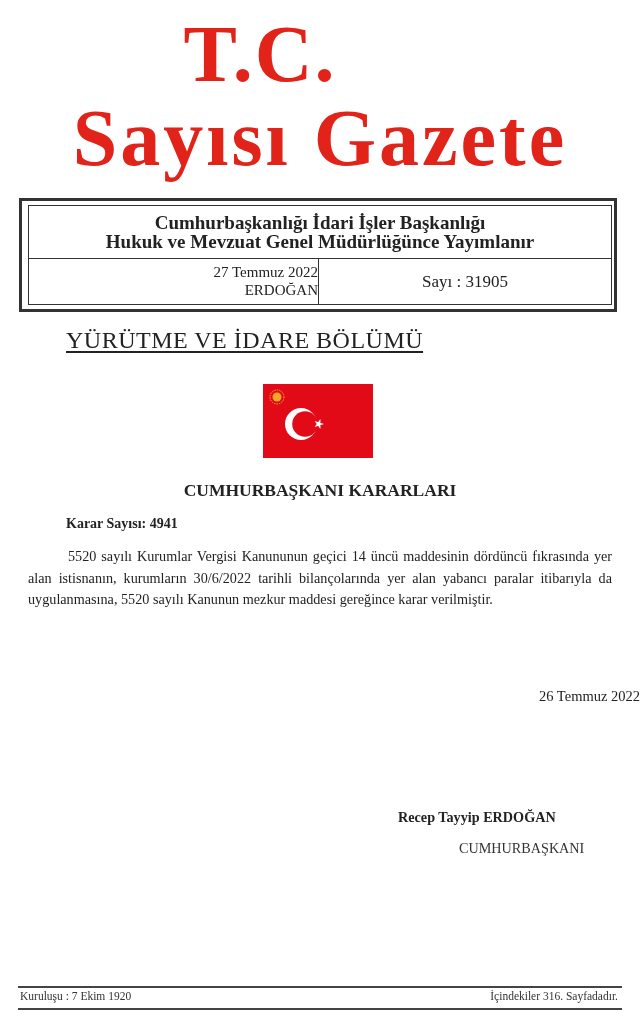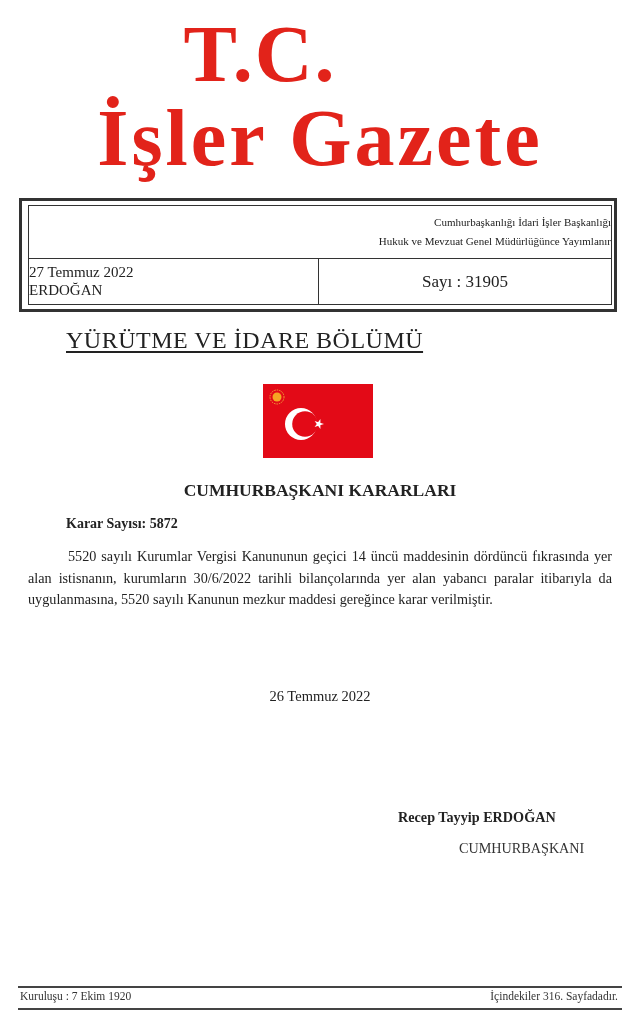--- a/index.html
+++ b/index.html
@@ -7,46 +7,46 @@
          font-family: "Liberation Serif", "DejaVu Serif", serif; color: #222; }
   .masthead-tc { position: absolute; left: 0; width: 520px; top: 14px; text-align: center;
          color: #e2231a; font-weight: bold; font-size: 80px; line-height: 80px; letter-spacing: 2px; }
   .masthead-title { position: absolute; left: 0; width: 640px; top: 96px; text-align: center;
          color: #e2231a; font-weight: bold; font-size: 80px; line-height: 84px; letter-spacing: 3px; }
   .header-box { position: absolute; left: 19px; top: 198px; width: 598px; height: 114px;
          border: 3px solid #333; box-sizing: border-box; }
   .header-inner { position: absolute; left: 28px; top: 205px; width: 584px; height: 100px;
          border: 1px solid #333; box-sizing: border-box; }
   .publisher { position: absolute; left: 0; top: 0; width: 100%; height: 53px; border-bottom: 1px solid #333;
-         text-align: right; font-weight: normal; font-size: 11px; line-height: 19px; padding-top: 7px; box-sizing: border-box; }
+         text-align: center; font-weight: bold; font-size: 19px; line-height: 19px; padding-top: 7px; box-sizing: border-box; }
   .date-cell { position: absolute; left: 0; top: 53px; width: 290px; height: 46px; border-right: 1px solid #333;
-         text-align: left; font-size: 15px; line-height: 18px; padding-top: 4px; box-sizing: border-box; }
+         text-align: right; font-size: 15px; line-height: 18px; padding-top: 4px; box-sizing: border-box; }
   .issue-cell { position: absolute; left: 290px; top: 53px; width: 292px; height: 46px;
          text-align: center; font-size: 17px; line-height: 46px; }
   .section-title { position: absolute; left: 66px; top: 327px; font-weight: normal; font-size: 24px;
          text-decoration: underline; text-underline-offset: 3px; letter-spacing: 0.5px; }
   .flag { position: absolute; left: 263px; top: 384px; width: 110px; height: 74px; background: #e30a17; }
   .decisions-title { position: absolute; left: 0; width: 640px; top: 480px; text-align: center;
          font-weight: bold; font-size: 17.5px; }
   .decision-no { position: absolute; left: 66px; top: 516px; font-weight: bold; font-size: 14px; }
   .body-text { position: absolute; left: 28px; top: 546px; width: 584px; font-size: 14.2px; line-height: 21.5px;
          text-align: justify; text-indent: 40px; }
-  .sign-date { position: absolute; left: 0; width: 640px; top: 688px; text-align: center; font-size: 14.5px; }
+  .sign-date { position: absolute; left: 0; width: 640px; top: 688px; text-align: right; font-size: 14.5px; }
   .signer-name { position: absolute; left: 398px; top: 809px; font-weight: bold; font-size: 14.2px; }
   .signer-title { position: absolute; left: 416px; top: 840px; font-size: 14.2px; color: #333; margin-left: 43px; }
   .footer-line-top { position: absolute; left: 18px; top: 986px; width: 604px; height: 2px; background: #444; }
   .footer-line-bottom { position: absolute; left: 18px; top: 1008px; width: 604px; height: 2px; background: #444; }
   .footer-left { position: absolute; left: 20px; top: 990px; font-size: 11.5px; color: #333; }
   .footer-right { position: absolute; right: 22px; top: 990px; font-size: 11.5px; color: #333; }
 </style>
 </head>
 <body>
 
 <div class="masthead-tc">T.C.</div>
-<div class="masthead-title">İşler Gazete</div>
+<div class="masthead-title">Sayısı Gazete</div>
 
 <div class="header-box"></div>
 <div class="header-inner">
   <div class="publisher">
     <div>Cumhurbaşkanlığı İdari İşler Başkanlığı</div>
     <div>Hukuk ve Mevzuat Genel Müdürlüğünce Yayımlanır</div>
   </div>
   <div class="date-cell">
     <div>27 Temmuz 2022</div>
     <div>ERDOĞAN</div>
@@ -61,21 +61,21 @@
     <rect width="110" height="74" fill="#e30a17"></rect>
     <circle cx="14" cy="13" r="7" fill="none" stroke="#f2a33a" stroke-width="1" stroke-dasharray="1.5 1"></circle>
     <circle cx="14" cy="13" r="4.5" fill="#f5a623"></circle>
     <circle cx="38" cy="40" r="16" fill="#ffffff"></circle>
     <circle cx="42" cy="40" r="12.8" fill="#e30a17"></circle>
     <polygon fill="#ffffff" points="61,40 51.6,43.1 57.4,35.1 57.4,44.9 51.6,36.9" transform="rotate(0 57 40)"></polygon>
   </svg>
 </div>
 
 <div class="decisions-title">CUMHURBAŞKANI KARARLARI</div>
-<div class="decision-no">Karar Sayısı: 5872</div>
+<div class="decision-no">Karar Sayısı: 4941</div>
 <div class="body-text">5520 sayılı Kurumlar Vergisi Kanununun geçici 14 üncü maddesinin dördüncü fıkrasında yer alan istisnanın, kurumların 30/6/2022 tarihli bilançolarında yer alan yabancı paralar itibarıyla da uygulanmasına, 5520 sayılı Kanunun mezkur maddesi gereğince karar verilmiştir.</div>
 
 <div class="sign-date">26 Temmuz 2022</div>
 <div class="signer-name">Recep Tayyip ERDOĞAN</div>
 <div class="signer-title">CUMHURBAŞKANI</div>
 
 <div class="footer-line-top"></div>
 <div class="footer-left">Kuruluşu : 7 Ekim 1920</div>
 <div class="footer-right">İçindekiler 316. Sayfadadır.</div>
 <div class="footer-line-bottom"></div>

